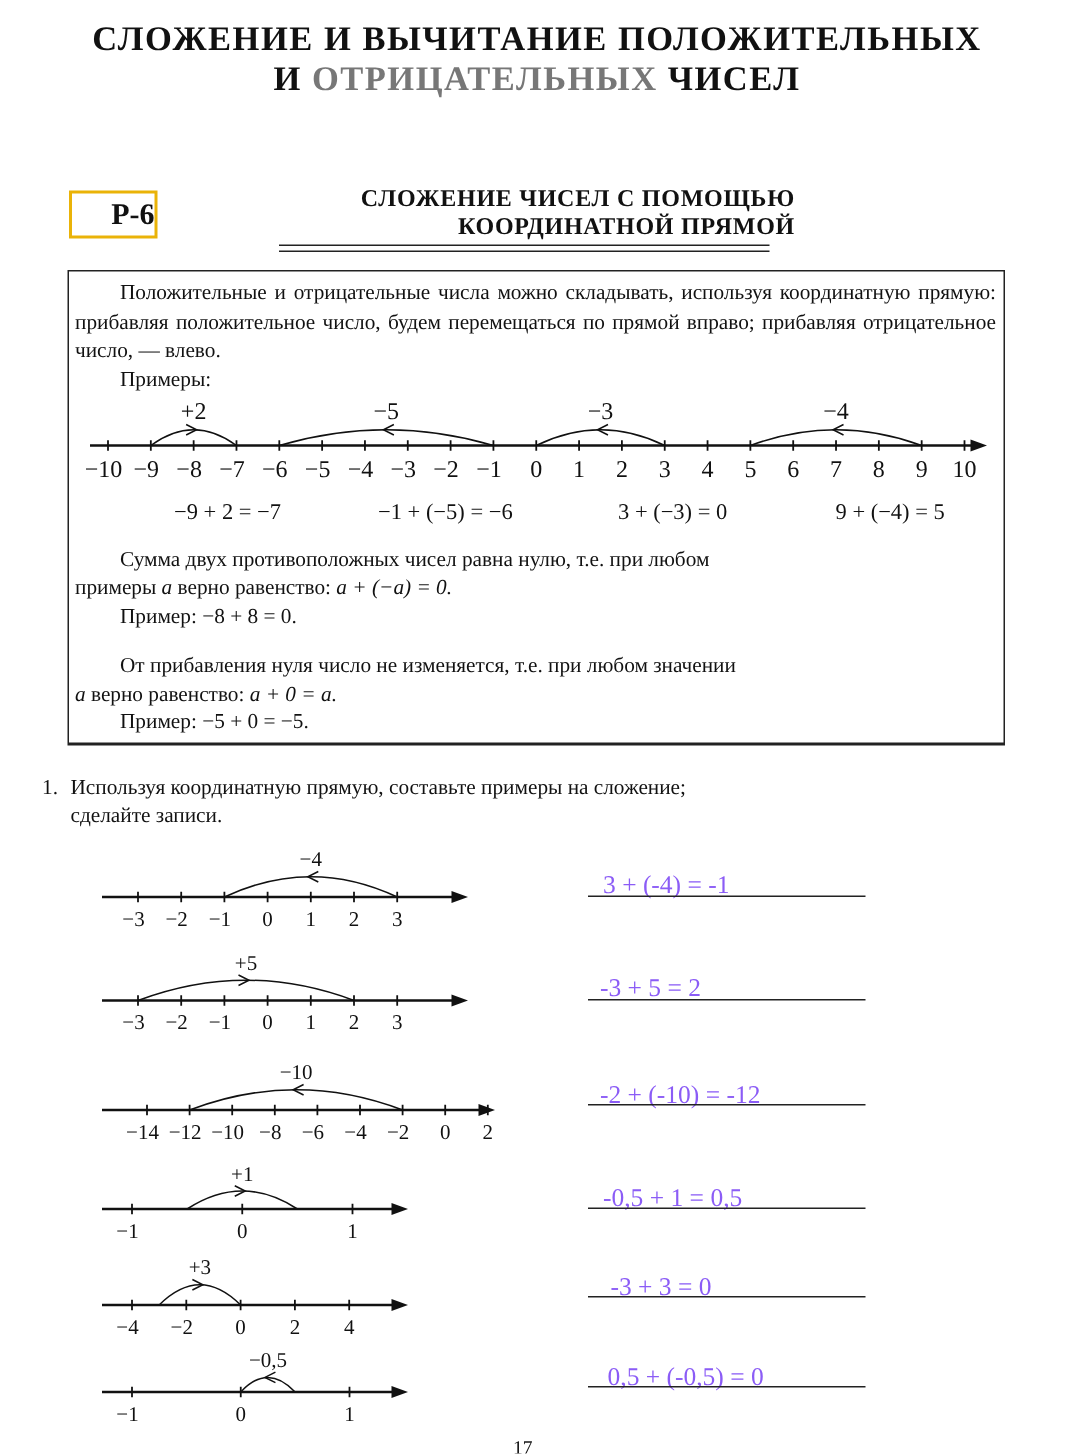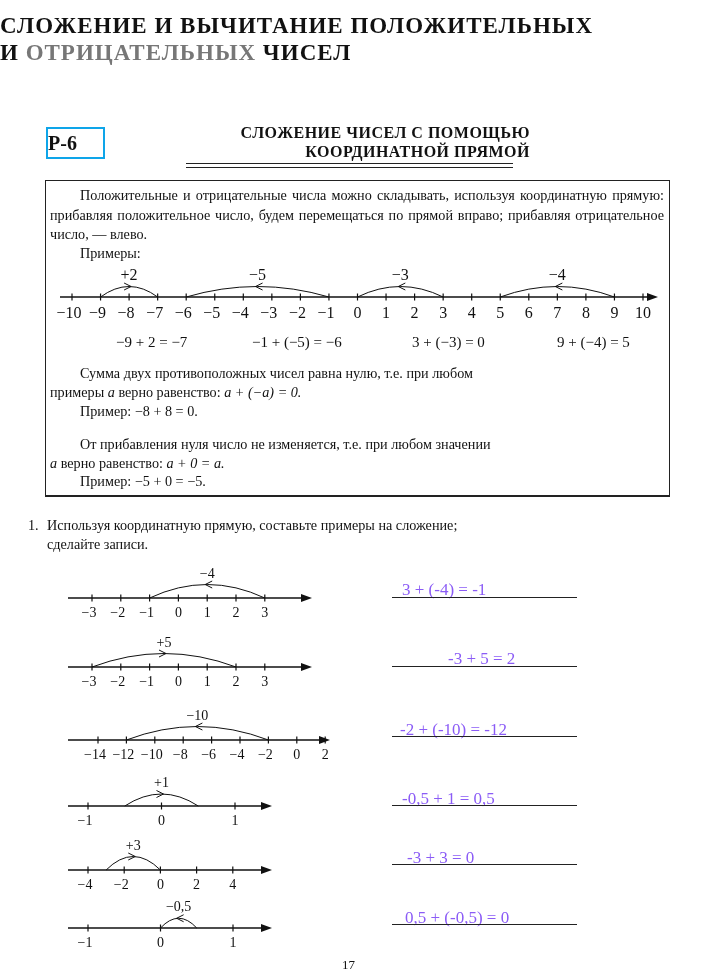--- a/index.html
+++ b/index.html
@@ -1,23 +1,23 @@
 <!DOCTYPE html>
 <html><head>
 <meta charset="utf-8">
 <style>
   html, body { margin: 0; padding: 0; background: #ffffff; }
   body { width: 716px; height: 969px; position: relative; overflow: hidden;
          font-family: "DejaVu Serif", "Liberation Serif", serif; color: #111; }
   .abs { position: absolute; }
-  .main-title { left: 0; width: 716px; text-align: left; font-family: "Liberation Serif", serif;
+  .main-title { left: 0; width: 716px; text-align: center; font-family: "Liberation Serif", serif;
     font-weight: bold; font-size: 23px; letter-spacing: 1px; line-height: 27px; top: 12px; }
   .main-title .grey { color: #777; }
-  .badge { left: 46px; top: 127px; width: 55px; height: 28px; border: 2px solid #0ea5e9;
-    font-family: "Liberation Serif", serif; font-weight: bold; font-size: 20px; line-height: 28px; text-align: left; }
+  .badge { left: 46px; top: 127px; width: 55px; height: 28px; border: 2px solid #eab308;
+    font-family: "Liberation Serif", serif; font-weight: bold; font-size: 20px; line-height: 28px; text-align: right; }
   .sec-title { left: 180px; width: 350px; top: 123px; text-align: right; font-family: "Liberation Serif", serif;
     font-weight: bold; font-size: 16px; line-height: 19px; letter-spacing: 0.5px; }
   .sec-underline { left: 186px; width: 327px; height: 0; border-top: 1.5px solid #222; }
   .rule-box { left: 45px; top: 180px; width: 623px; height: 314px; border: 1.5px solid #222; border-bottom-width: 2.5px; }
   .para { font-size: 14.2px; line-height: 19.5px; font-family: "Liberation Serif", serif; }
   .ind { text-indent: 30px; }
   .eq { font-family: "Liberation Serif", serif; font-size: 15px; margin-left: 36px; }
   .it { font-style: italic; }
   .hand { font-family: Liberation Serif, serif; font-size: 17px; color: #8b5cf6; }
   .answer-line { height: 0; border-top: 1.2px solid #222; }
@@ -226,21 +226,21 @@
     <text x="100.5" y="59" font-size="14" text-anchor="middle" fill="#111">0</text>
     <line x1="173" y1="36.5" x2="173" y2="43.5" stroke="#111" stroke-width="1.2"></line>
     <text x="173" y="59" font-size="14" text-anchor="middle" fill="#111">1</text>
     <path d="M136.75 40 Q118.625 20.5 100.5 40" fill="none" stroke="#111" stroke-width="1"></path>
     <path d="M123.625 26.75 L116.625 30.25 L123.625 33.75" fill="none" stroke="#111" stroke-width="1"></path>
     <text x="118.625" y="23.25" font-size="14" text-anchor="middle" fill="#111">−0,5</text>
   </svg>
 
 <div class="abs hand" style="left:402px; top:580px;">3 + (-4) = -1</div>
 <div class="abs answer-line" style="left:392px; top:597px; width:185px;"></div>
-<div class="abs hand" style="left:400px; top:649px;margin-left:48px;">-3 + 5 = 2</div>
+<div class="abs hand" style="left:400px; top:649px;">-3 + 5 = 2</div>
 <div class="abs answer-line" style="left:392px; top:666px; width:185px;"></div>
 <div class="abs hand" style="left:400px; top:720px;">-2 + (-10) = -12</div>
 <div class="abs answer-line" style="left:392px; top:736px; width:185px;"></div>
 <div class="abs hand" style="left:402px; top:789px;">-0,5 + 1 = 0,5</div>
 <div class="abs answer-line" style="left:392px; top:805px; width:185px;"></div>
 <div class="abs hand" style="left:407px; top:848px;">-3 + 3 = 0</div>
 <div class="abs answer-line" style="left:392px; top:864px; width:185px;"></div>
 <div class="abs hand" style="left:405px; top:908px;">0,5 + (-0,5) = 0</div>
 <div class="abs answer-line" style="left:392px; top:924px; width:185px;"></div>
 

